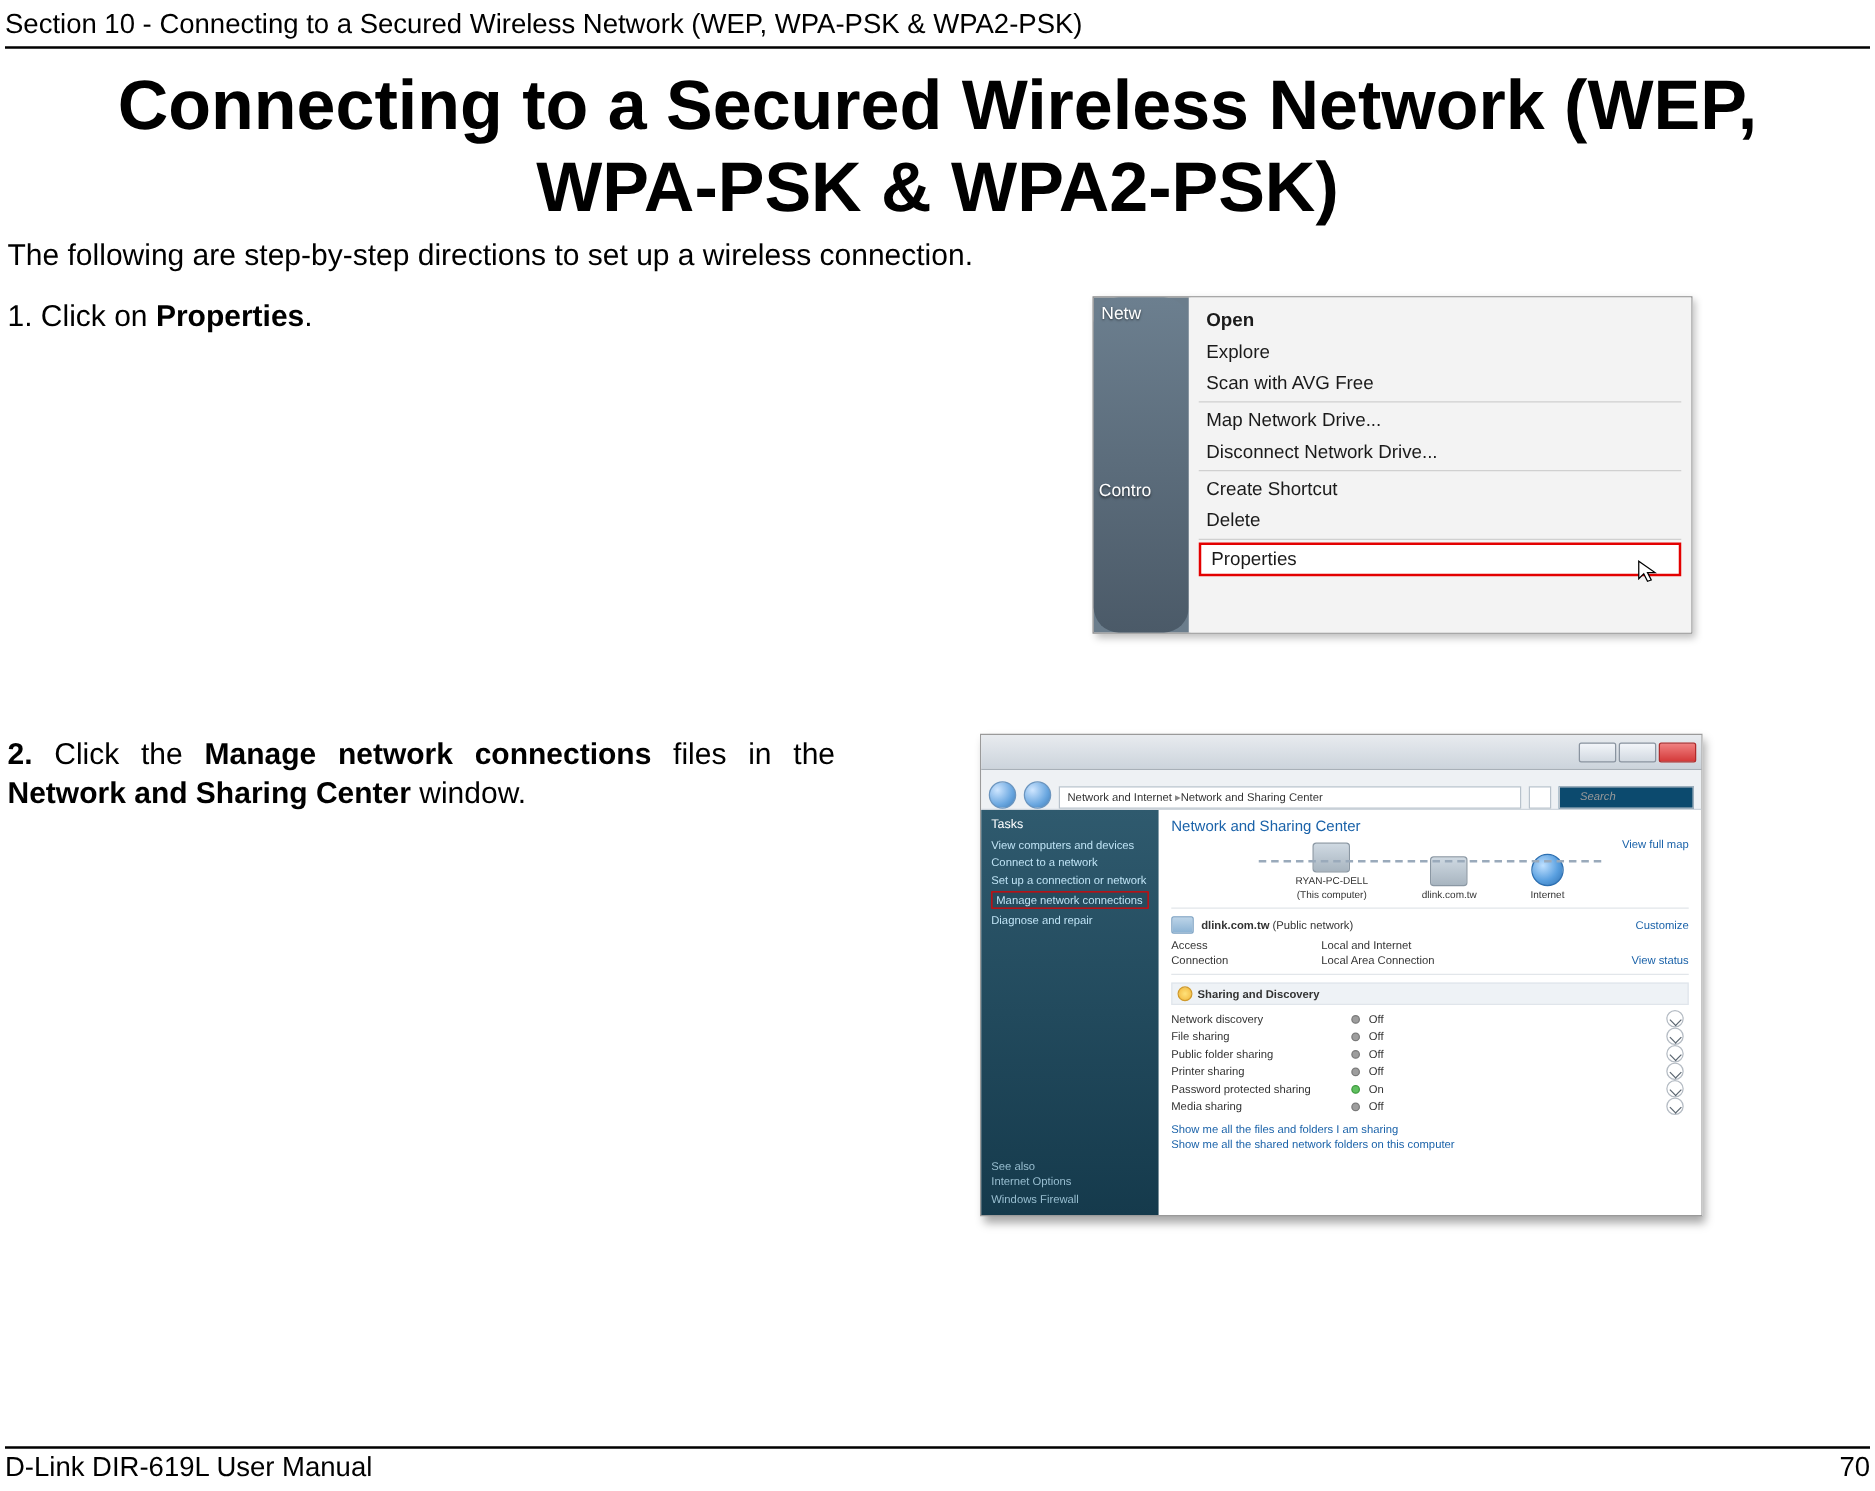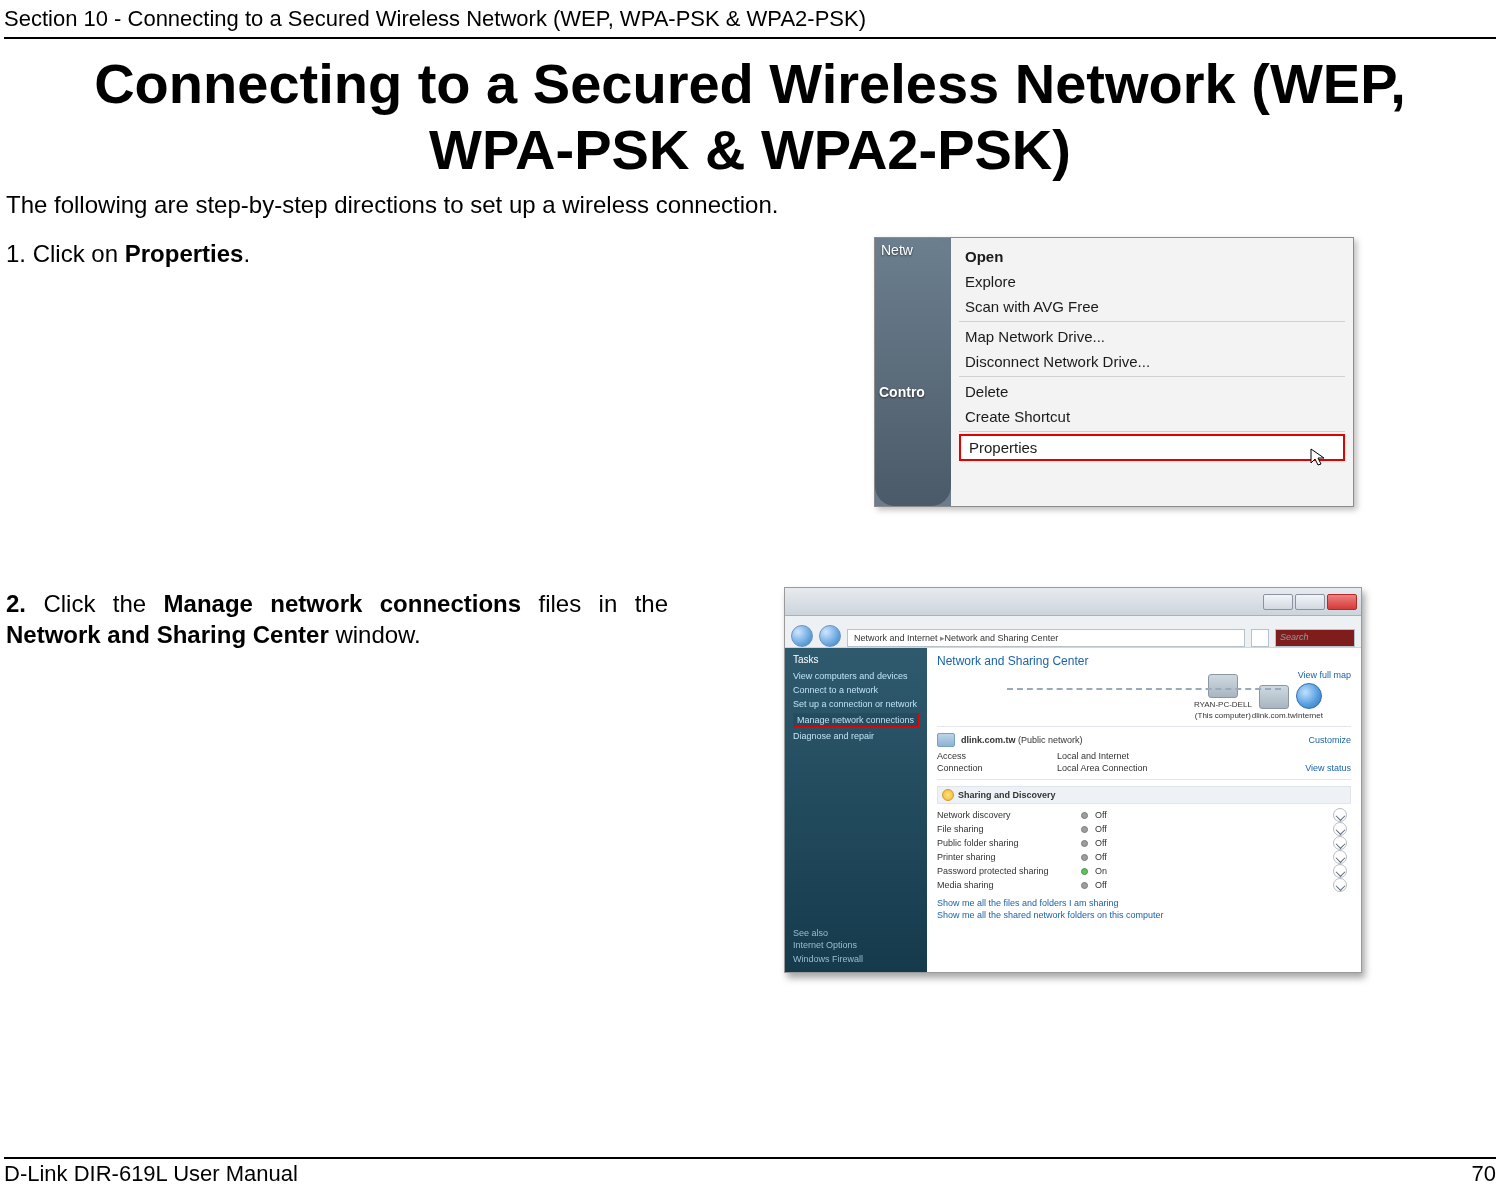--- a/index.html
+++ b/index.html
@@ -49,21 +49,21 @@
       flex: 0 0 480px;
       margin-left: 38px;
       margin-right: 140px;
       border: 1px solid #8c8c8c;
       box-shadow: 3px 3px 6px rgba(0,0,0,0.25);
       background: linear-gradient(to right, #6b7d8c 0 76px, #fff 78px 100%);
       height: 270px;
     }
     .desk-strip { width: 76px; height: 100%; float: left; background: linear-gradient(180deg,#6c7f8f,#4b5a68); position: relative; border-radius: 20px; }
     .desk-strip .label { position: absolute; top: 4px; left: 6px; color:#fff; font-size:14px; font-family: "Segoe UI", Tahoma, sans-serif; text-shadow:0 1px 2px rgba(0,0,0,.6);}
-    .desk-strip .label2 { position: absolute; top: 146px; left: 4px; color:#fff; font-size:14px; font-family: "Segoe UI", Tahoma, sans-serif; text-shadow:0 1px 2px rgba(0,0,0,.6);font-weight:bold;}
+    .desk-strip .label2 { position: absolute; top: 146px; left: 4px; color:#fff; font-size:14px; font-family: "Segoe UI", Tahoma, sans-serif; text-shadow:0 1px 2px rgba(0,0,0,.6);}
     .ctx {
       margin-left: 76px;
       background: #f3f3f3;
       height: 100%;
       padding: 6px 2px;
       font-family: "Segoe UI", Tahoma, sans-serif;
       font-size: 15px;
       color: #1a1a1a;
       position: relative;
     }
@@ -109,34 +109,34 @@
       border-bottom: 1px solid #cfd6dd;
       display: flex; align-items: flex-end; gap: 6px;
       padding: 0 6px;
       font-size: 9px; color:#333;
     }
     .navbtn { width:22px; height:22px; border-radius:50%; background: radial-gradient(circle at 30% 30%, #cfe6ff, #6aa7e0 60%, #3d7ab5); border:1px solid #6b95bf; }
     .crumb { flex: 1 1 auto; border:1px solid #b8c2cc; background:#fff; height:18px; padding:2px 6px; display:flex; align-items:center; overflow:hidden;}
     .crumb span::after{content:" \25B8 "; color:#888;}
     .crumb span:last-child::after{content:"";}
     .refresh { width:18px; height:18px; border:1px solid #b8c2cc; background:#fff; }
-    .searchbox { width:80px; height:18px; border:1px solid #b8c2cc; background:#7f1d1d; padding:2px 4px; font-size:9px; color:#999; font-style:italic;}
+    .searchbox { width:108px; height:18px; border:1px solid #b8c2cc; background:#0c4a6e; padding:2px 16px; font-size:9px; color:#999; font-style:italic;}
     .win-body { flex:1 1 auto; display:flex; min-height:0; }
     .tasks-pane {
       width: 142px; background: linear-gradient(#2f5a6e,#153a4c);
       color:#bfe3f5; font-size:9px; padding:6px 8px; display:flex; flex-direction:column;
     }
     .tasks-pane .tasks-title { color:#fff; font-size:10px; margin-bottom:4px; }
     .tasks-pane a { color:#bfe3f5; text-decoration:none; margin:2px 0; display:block;}
     .tasks-pane .hl { border:1.5px solid #e30000; padding:1px 3px; background:rgba(0,0,0,0.08); }
     .tasks-pane .spacer { flex:1 1 auto; }
     .tasks-pane .see-also { color:#98bed0; font-size:9px;}
     .content-pane { flex:1 1 auto; background:#fff; font-size:9px; color:#333; padding:6px 10px; display:flex; flex-direction:column; gap:4px; }
     .content-pane .h { color:#1a62a9; font-size:12px; }
-    .maprow { display:flex; justify-content:flex-end; align-items:flex-end; padding:2px 28px 0 28px; position:relative;}
+    .maprow { display:flex; justify-content:center; align-items:flex-end; padding:2px 28px 0 28px; position:relative;gap:43px;}
     .node { display:flex; flex-direction:column; align-items:center; gap:2px; font-size:8px; color:#333;}
     .node .ic { width:30px; height:24px; background: linear-gradient(#cfd9e2,#a8b5c0); border:1px solid #8a97a3; border-radius:3px;}
     .node .globe { width:26px; height:26px; border-radius:50%; background: radial-gradient(circle at 35% 35%, #bfe0ff, #5aa0e0 55%, #2d6fb0); border:1px solid #2d6fb0;}
     .mapline { position:absolute; top:16px; left:70px; right:70px; border-top:2px dashed #9aaabb;}
     .fullmap { position:absolute; right:0; top:-2px; color:#1a62a9; font-size:9px;}
     .sep-line { border-top:1px solid #e2e6ea; margin:2px 0;}
     .net-row { display:flex; align-items:center; gap:6px;}
     .net-row .badge { width:18px; height:14px; background: linear-gradient(#bcd4e8,#8cb3d4); border:1px solid #7aa0c2; border-radius:2px;}
     .grid2 { display:grid; grid-template-columns: 120px 1fr 80px; row-gap:2px; align-items:center;}
     .grid2 .link { color:#1a62a9; text-align:right; }
@@ -181,22 +181,22 @@
       <span class="label2">Contro</span>
     </div>
     <div class="ctx">
       <div class="ctx-item bold">Open</div>
       <div class="ctx-item">Explore</div>
       <div class="ctx-item">Scan with AVG Free</div>
       <div class="ctx-sep"></div>
       <div class="ctx-item">Map Network Drive...</div>
       <div class="ctx-item">Disconnect Network Drive...</div>
       <div class="ctx-sep"></div>
+      <div class="ctx-item">Create Shortcut</div>
       <div class="ctx-item">Delete</div>
-      <div class="ctx-item">Create Shortcut</div>
       <div class="ctx-sep"></div>
       <div class="ctx-props">
         <span>Properties</span>
         <span class="cursor">
           <svg viewBox="0 0 20 20">
               <path d="M2 2 L2 16 L6 12 L9 18 L12 17 L9 11 L15 11 Z" fill="#fff" stroke="#000" stroke-width="1"></path>
             </svg>
         </span>
       </div>
     </div>

